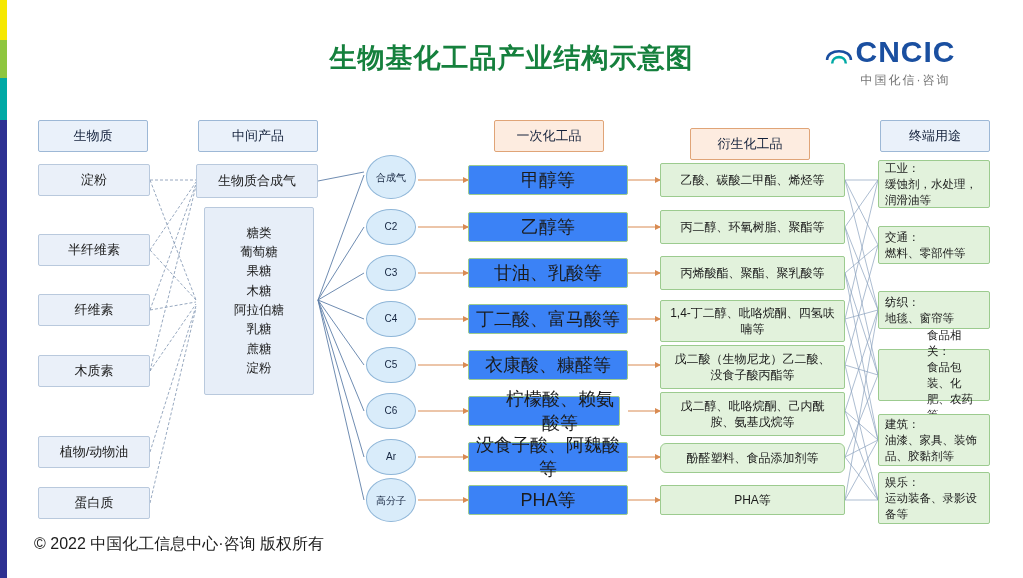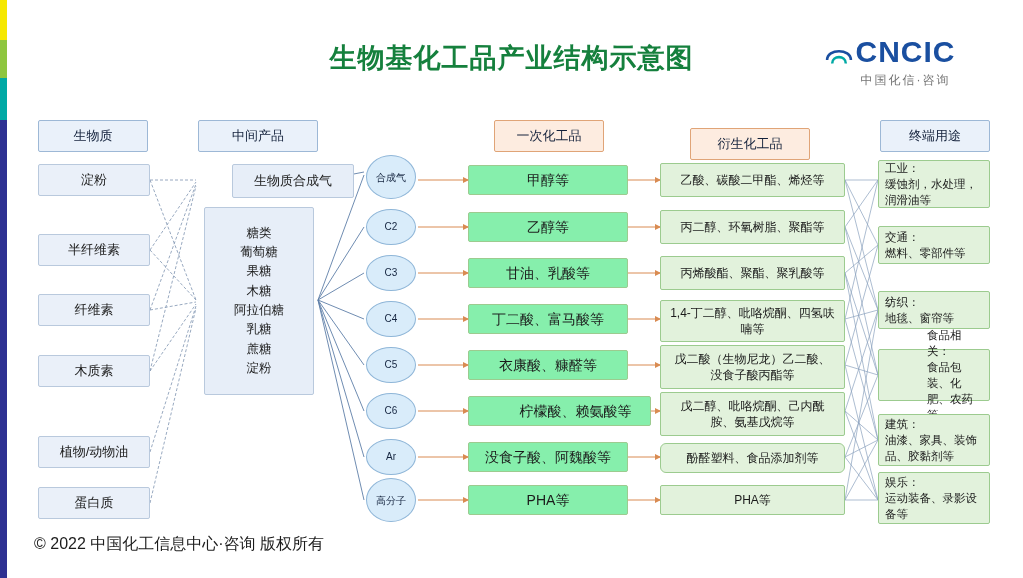--- a/index.html
+++ b/index.html
@@ -27,28 +27,28 @@
   .copyright{position:absolute;left:34px;top:534px;font-size:16px;color:#1c1c1c;}
 
   
   .box{position:absolute;box-sizing:border-box;display:flex;align-items:center;justify-content:center;
        text-align:center;font-size:12.5px;color:#1b1b1b;line-height:1.35;}
 
   .hdr{border:1px solid #9db8d6;background:#eaf1fa;font-size:13px;color:#12203a;border-radius:2px;}
   .hdr.orange{border:1px solid #e0a477;background:#fdece0;}
 
   .feed{border:1px solid #b9c9dd;background:#eaf0f9;border-radius:2px;font-size:13px;}
-  .mid{border:1px solid #b9c9dd;background:#e7eef8;border-radius:2px;font-size:13px;margin-left:36px;}
+  .mid{border:1px solid #b9c9dd;background:#e7eef8;border-radius:2px;font-size:13px;}
   .midbig{border:1px solid #b9c9dd;background:#e7eef8;border-radius:2px;font-size:12.5px;
           flex-direction:column;justify-content:center;padding:6px 4px;}
   .midbig span{display:block;line-height:1.55;}
 
   .ell{border:1px solid #8fb6d8;background:#d9ecfa;border-radius:50%/50%;font-size:10px;color:#14243f;}
 
-  .green{border:1px solid #9ccb8f;background:#86efac;border-radius:2px;font-size:14px;}
+  .green{border:1px solid #9ccb8f;background:#3b82f6;border-radius:2px;font-size:18px;}
   .green2{border:1px solid #9ccb8f;background:#e2f2dc;border-radius:2px;font-size:12px;padding:0 8px;}
 
   .use{border:1px solid #9ccb8f;background:#e2f2dc;border-radius:2px;font-size:11.5px;
        justify-content:flex-start;text-align:left;padding:3px 6px;line-height:1.4;}
 
   svg.wires{position:absolute;left:0;top:0;width:1023px;height:578px;pointer-events:none;}
 </style>
 </head>
 <body>
 
@@ -174,21 +174,21 @@
   <div class="box ell" style="left:366px;top:347px;width:50px;height:36px;">C5</div>
   <div class="box ell" style="left:366px;top:393px;width:50px;height:36px;">C6</div>
   <div class="box ell" style="left:366px;top:439px;width:50px;height:36px;">Ar</div>
   <div class="box ell" style="left:366px;top:478px;width:50px;height:44px;line-height:1.1;">高分子</div>
 
   <div class="box green" style="left:468px;top:165px;width:160px;height:30px;">甲醇等</div>
   <div class="box green" style="left:468px;top:212px;width:160px;height:30px;">乙醇等</div>
   <div class="box green" style="left:468px;top:258px;width:160px;height:30px;">甘油、乳酸等</div>
   <div class="box green" style="left:468px;top:304px;width:160px;height:30px;">丁二酸、富马酸等</div>
   <div class="box green" style="left:468px;top:350px;width:160px;height:30px;">衣康酸、糠醛等</div>
-  <div class="box green" style="left:468px;top:396px;width:183px;height:30px;padding-left:32px;">柠檬酸、赖氨酸等</div>
+  <div class="box green" style="left:468px;top:396px;width:152px;height:30px;padding-left:32px;">柠檬酸、赖氨酸等</div>
   <div class="box green" style="left:468px;top:442px;width:160px;height:30px;">没食子酸、阿魏酸等</div>
   <div class="box green" style="left:468px;top:485px;width:160px;height:30px;">PHA等</div>
 
   <div class="box green2" style="left:660px;top:163px;width:185px;height:34px;">乙酸、碳酸二甲酯、烯烃等</div>
   <div class="box green2" style="left:660px;top:210px;width:185px;height:34px;">丙二醇、环氧树脂、聚酯等</div>
   <div class="box green2" style="left:660px;top:256px;width:185px;height:34px;">丙烯酸酯、聚酯、聚乳酸等</div>
   <div class="box green2" style="left:660px;top:300px;width:185px;height:42px;">1,4-丁二醇、吡咯烷酮、四氢呋喃等</div>
   <div class="box green2" style="left:660px;top:345px;width:185px;height:44px;">戊二酸（生物尼龙）乙二酸、没食子酸丙酯等</div>
   <div class="box green2" style="left:660px;top:392px;width:185px;height:44px;">戊二醇、吡咯烷酮、己内酰胺、氨基戊烷等</div>
   <div class="box green2" style="left:660px;top:443px;width:185px;height:30px;border-radius:6px;">酚醛塑料、食品添加剂等</div>

